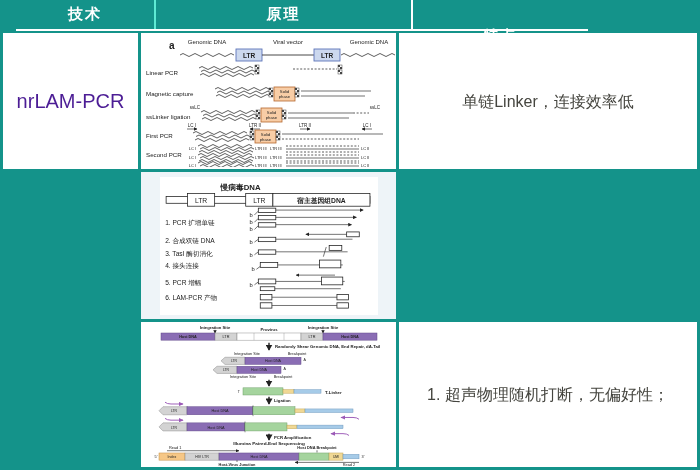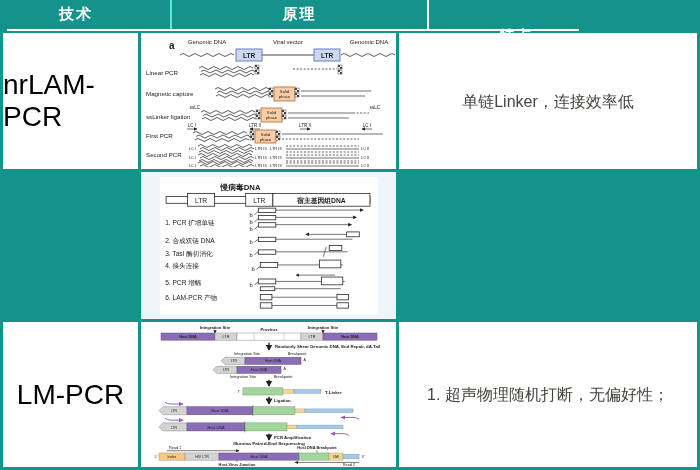--- a/index.html
+++ b/index.html
@@ -1,33 +1,33 @@
 <!DOCTYPE html>
 <html><head>
 <meta charset="utf-8">
 <style>
   html,body{margin:0;padding:0;background:#fff;}
   .stage{position:relative;width:700px;height:470px;background:#14938a;
          font-family:"Liberation Sans",sans-serif;overflow:hidden;}
   
-  .hdr{position:absolute;left:7px;top:0;width:572px;height:29px;display:flex;border-bottom:2px solid #fff;gap:25px;}
+  .hdr{position:absolute;left:16px;top:0;width:572px;height:29px;display:flex;border-bottom:2px solid #fff;}
   .hcell{display:flex;align-items:center;justify-content:center;color:#fff;
          font-size:15px;font-weight:bold;letter-spacing:2px;}
   .hcell.h1{width:138px;}
   .hcell.h2{width:255px;border-left:2px solid #5eead4;border-right:2px solid #fff;}
   .hcell.h3{flex:1;margin-top:36px;}
   
   .c{position:absolute;background:#fff;display:flex;align-items:center;justify-content:center;}
   .r1{top:33px;height:136px;}
   .r2{top:172px;height:147px;background:#eef4f8;}
   .r3{top:322px;height:145px;}
   .col1{left:3px;width:135px;}
   .col2{left:141px;width:255px;}
   .col3{left:399px;width:298px;}
-  .tech{font-size:28px;color:#000000;}
+  .tech{font-size:20px;color:#4c1d95;}
   .feat{font-size:16px;color:#45453f;text-align:left;line-height:27px;}
   .feat.listy{text-align:center;}
   .imgbox{background:#fff;display:flex;align-items:center;justify-content:center;}
   svg text{font-family:"Liberation Sans",sans-serif;fill:#222;}
   .ln{stroke:#333;stroke-width:0.9;fill:none;}
   .lnthin{stroke:#333;stroke-width:0.7;fill:none;}
   .dsh{stroke:#333;stroke-width:0.8;fill:none;stroke-dasharray:2 1.6;}
   .box{fill:#fff;stroke:#222;stroke-width:0.8;}
   .flow{font-weight:bold;}
 </style>
@@ -37,23 +37,20 @@
 <div class="stage">
 
   <div class="hdr">
     <div class="hcell h1">技术</div>
     <div class="hcell h2">原理</div>
     <div class="hcell h3">特点</div>
   </div>
 
   <div class="c r1 col1">
     <span class="tech">nrLAM-PCR</span>
-  </div>
-  <div class="c r3 col1">
-    <span class="tech">LM-PCR</span>
   </div>
 
   <div class="c r1 col3">
     <div class="feat">单链Linker，连接效率低</div>
   </div>
   <div class="c r3 col3">
     <div class="feat listy">
       <div>1. 超声物理随机打断，无偏好性；</div>
     </div>
   </div>

